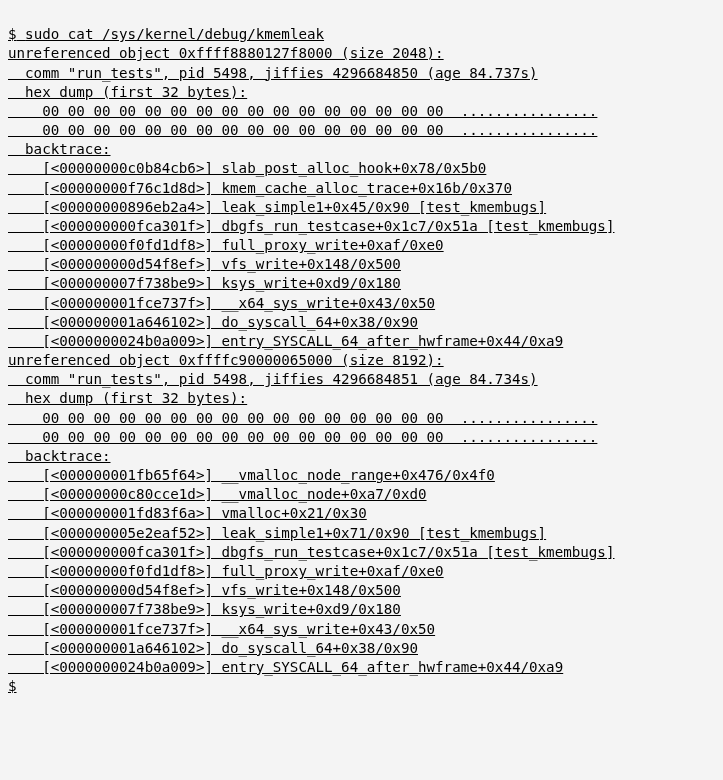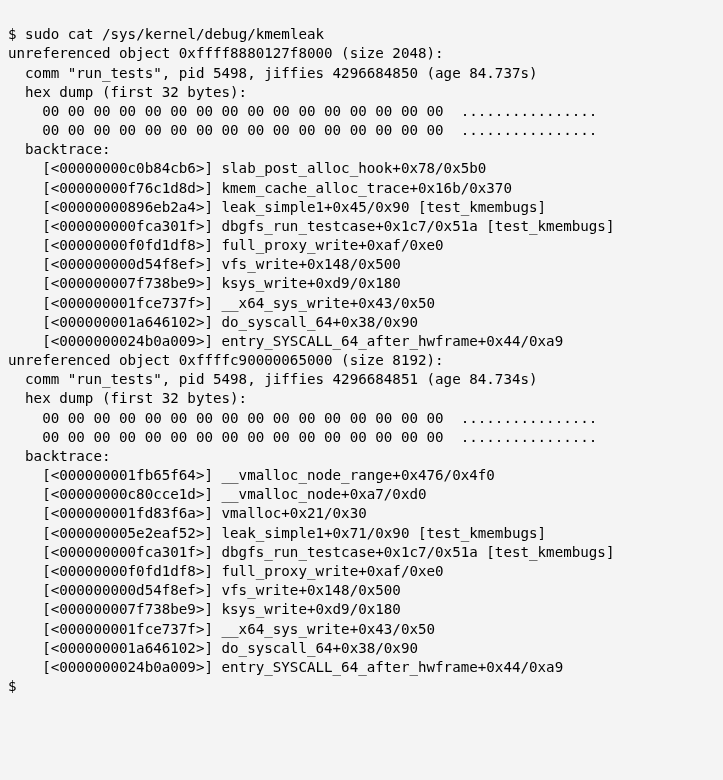--- a/index.html
+++ b/index.html
@@ -11,19 +11,19 @@
     font-family: "DejaVu Sans Mono", "Menlo", "Consolas", monospace;
     font-size: 14.2px;
     line-height: 1.35;
     color: #000;
     overflow: hidden;
   }
   .terminal {
     padding: 6px 8px;
     white-space: pre;
   }
-  .line { display: block; }
+  .line { display: block; text-decoration: underline; }
 </style>
 </head>
 <body>
 
 <div class="terminal">
 <span class="line"><span>$</span> <span>sudo cat /sys/kernel/debug/kmemleak</span></span><span id="leaks-container"><span class="line">unreferenced object 0xffff8880127f8000 (size 2048):</span><span class="line">  comm "run_tests", pid 5498, jiffies 4296684850 (age 84.737s)</span><span class="line">  hex dump (first 32 bytes):</span><span class="line">    00 00 00 00 00 00 00 00 00 00 00 00 00 00 00 00  ................</span><span class="line">    00 00 00 00 00 00 00 00 00 00 00 00 00 00 00 00  ................</span><span class="line">  backtrace:</span><span class="line">    [&lt;00000000c0b84cb6&gt;] slab_post_alloc_hook+0x78/0x5b0</span><span class="line">    [&lt;00000000f76c1d8d&gt;] kmem_cache_alloc_trace+0x16b/0x370</span><span class="line">    [&lt;00000000896eb2a4&gt;] leak_simple1+0x45/0x90 [test_kmembugs]</span><span class="line">    [&lt;000000000fca301f&gt;] dbgfs_run_testcase+0x1c7/0x51a [test_kmembugs]</span><span class="line">    [&lt;00000000f0fd1df8&gt;] full_proxy_write+0xaf/0xe0</span><span class="line">    [&lt;000000000d54f8ef&gt;] vfs_write+0x148/0x500</span><span class="line">    [&lt;000000007f738be9&gt;] ksys_write+0xd9/0x180</span><span class="line">    [&lt;000000001fce737f&gt;] __x64_sys_write+0x43/0x50</span><span class="line">    [&lt;000000001a646102&gt;] do_syscall_64+0x38/0x90</span><span class="line">    [&lt;0000000024b0a009&gt;] entry_SYSCALL_64_after_hwframe+0x44/0xa9</span><span class="line">unreferenced object 0xffffc90000065000 (size 8192):</span><span class="line">  comm "run_tests", pid 5498, jiffies 4296684851 (age 84.734s)</span><span class="line">  hex dump (first 32 bytes):</span><span class="line">    00 00 00 00 00 00 00 00 00 00 00 00 00 00 00 00  ................</span><span class="line">    00 00 00 00 00 00 00 00 00 00 00 00 00 00 00 00  ................</span><span class="line">  backtrace:</span><span class="line">    [&lt;000000001fb65f64&gt;] __vmalloc_node_range+0x476/0x4f0</span><span class="line">    [&lt;00000000c80cce1d&gt;] __vmalloc_node+0xa7/0xd0</span><span class="line">    [&lt;000000001fd83f6a&gt;] vmalloc+0x21/0x30</span><span class="line">    [&lt;000000005e2eaf52&gt;] leak_simple1+0x71/0x90 [test_kmembugs]</span><span class="line">    [&lt;000000000fca301f&gt;] dbgfs_run_testcase+0x1c7/0x51a [test_kmembugs]</span><span class="line">    [&lt;00000000f0fd1df8&gt;] full_proxy_write+0xaf/0xe0</span><span class="line">    [&lt;000000000d54f8ef&gt;] vfs_write+0x148/0x500</span><span class="line">    [&lt;000000007f738be9&gt;] ksys_write+0xd9/0x180</span><span class="line">    [&lt;000000001fce737f&gt;] __x64_sys_write+0x43/0x50</span><span class="line">    [&lt;000000001a646102&gt;] do_syscall_64+0x38/0x90</span><span class="line">    [&lt;0000000024b0a009&gt;] entry_SYSCALL_64_after_hwframe+0x44/0xa9</span></span><span class="line">$</span></div>
 
 </body></html>

